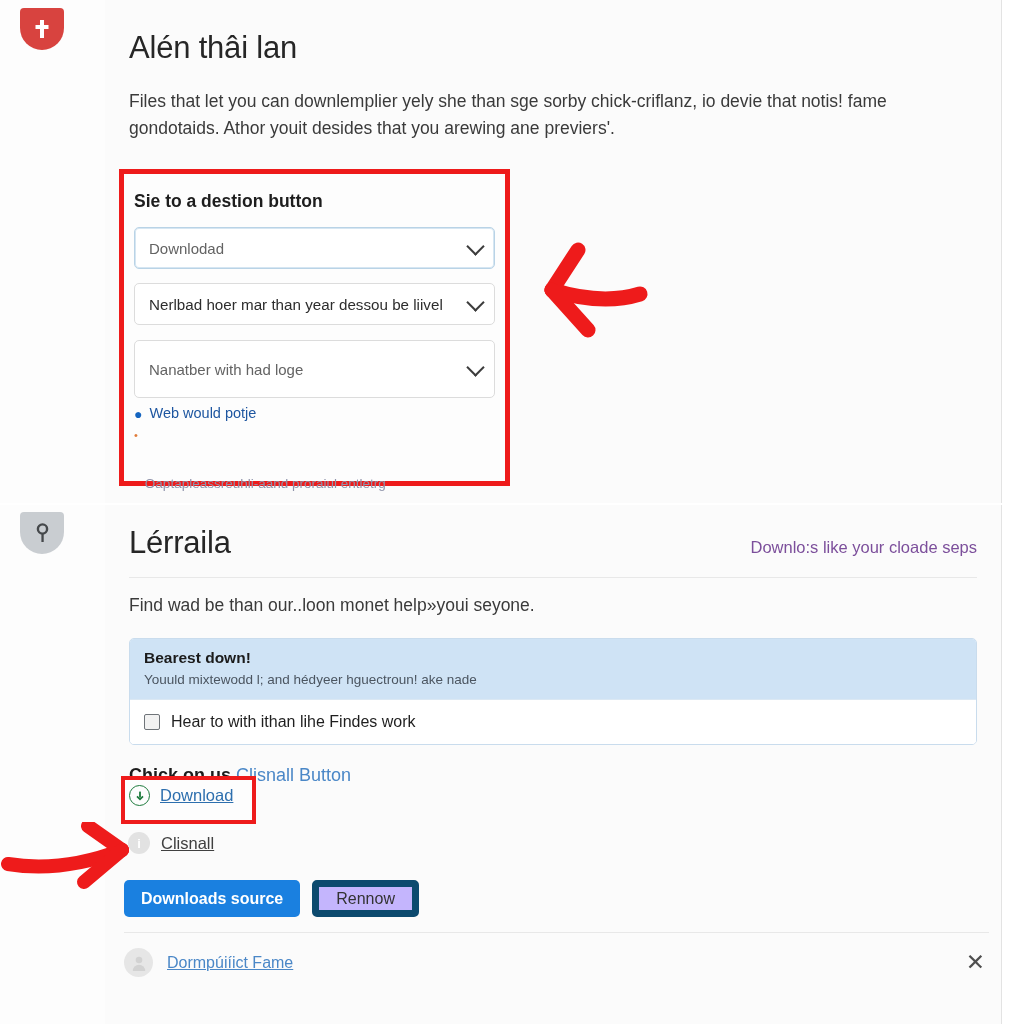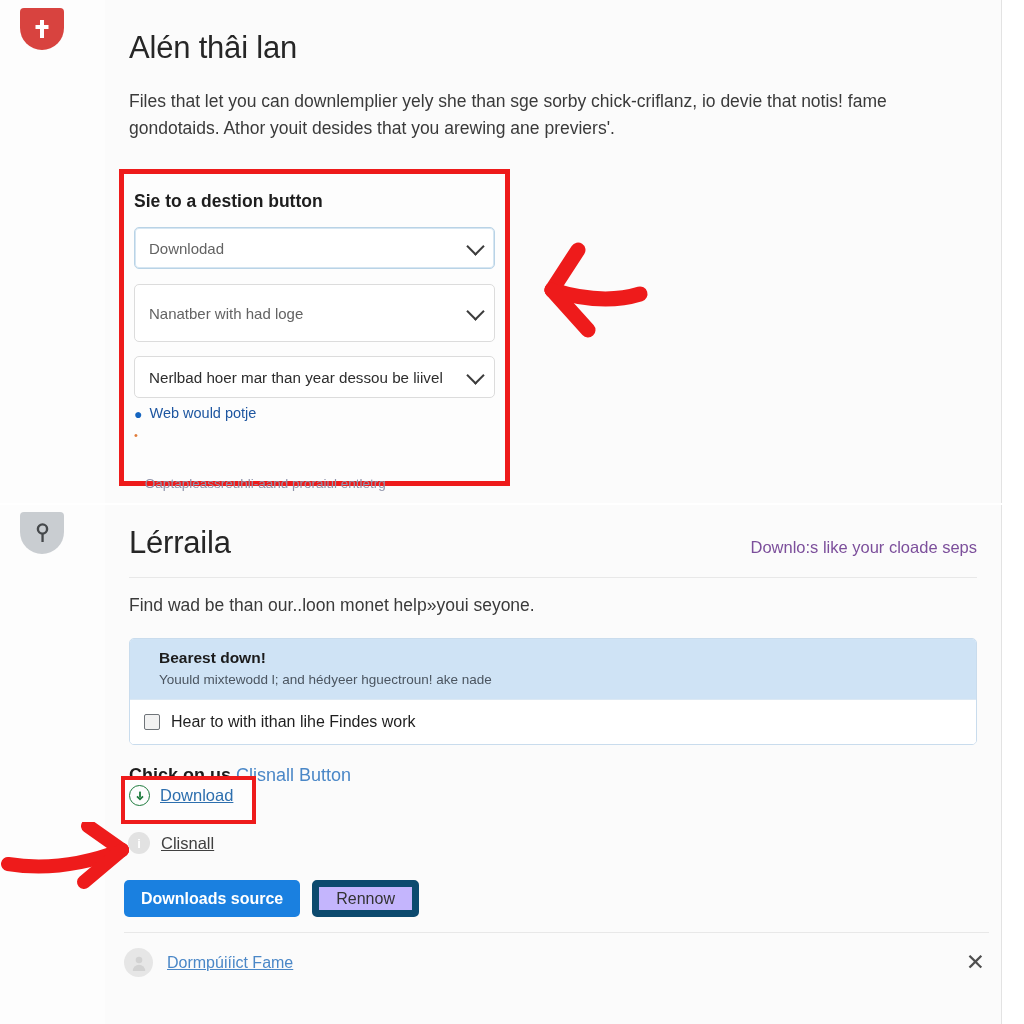--- a/index.html
+++ b/index.html
@@ -101,21 +101,21 @@
   .head-link {
     font-size: 16.5px; color: #7c4f9b; text-decoration: none;
   }
   .hr { height: 1px; background: #e8e8e8; margin-top: 16px; }
   .lead2 { margin-top: 17px; font-size: 17.5px; color: #3a3a3a; }
 
   .infobox {
     margin-top: 22px; border: 1px solid #c9dced; border-radius: 5px;
     overflow: hidden; background: #fff;
   }
-  .infobox-top { background: #cfe3f5; padding: 10px 14px 12px 29px; }
+  .infobox-top { background: #cfe3f5; padding: 10px 14px 12px 14px; }
   .infobox-title { font-size: 15.5px; font-weight: 700; color: #1b1b1b; }
   .infobox-sub { font-size: 13.5px; color: #4b5560; margin-top: 5px; }
   .infobox-row {
     background: #fff; padding: 13px 14px; display: flex;
     align-items: center; gap: 11px; border-top: 1px solid #dbe8f3;
   }
   .cbox {
     width: 16px; height: 16px; border: 1.6px solid #6f7479;
     border-radius: 2px; background: #f2f2f2; flex: 0 0 auto;
   }
@@ -218,27 +218,27 @@
 
   <div class="redbox">
     <div class="redbox-inner">
       <div class="fld-head">Sie to a destion button</div>
 
       <div class="select focused sel-1">
         <span>Downlodad</span>
         <span class="chev"></span>
       </div>
 
+      <div class="select dark sel-3">
+        <span>Nerlbad hoer mar than year dessou be liivel</span>
+        <span class="chev"></span>
+      </div>
+
       <div class="select tall sel-2">
         <span>Nanatber with had loge</span>
-        <span class="chev"></span>
-      </div>
-
-      <div class="select dark sel-3">
-        <span>Nerlbad hoer mar than year dessou be liivel</span>
         <span class="chev"></span>
       </div>
 
       <div class="bullets">
         <div class="bullet b1">
           <span class="dot">●</span>
           <span class="txt">Web would potje</span>
         </div>
         <div class="bullet b2">
           <span class="dot">•</span>

